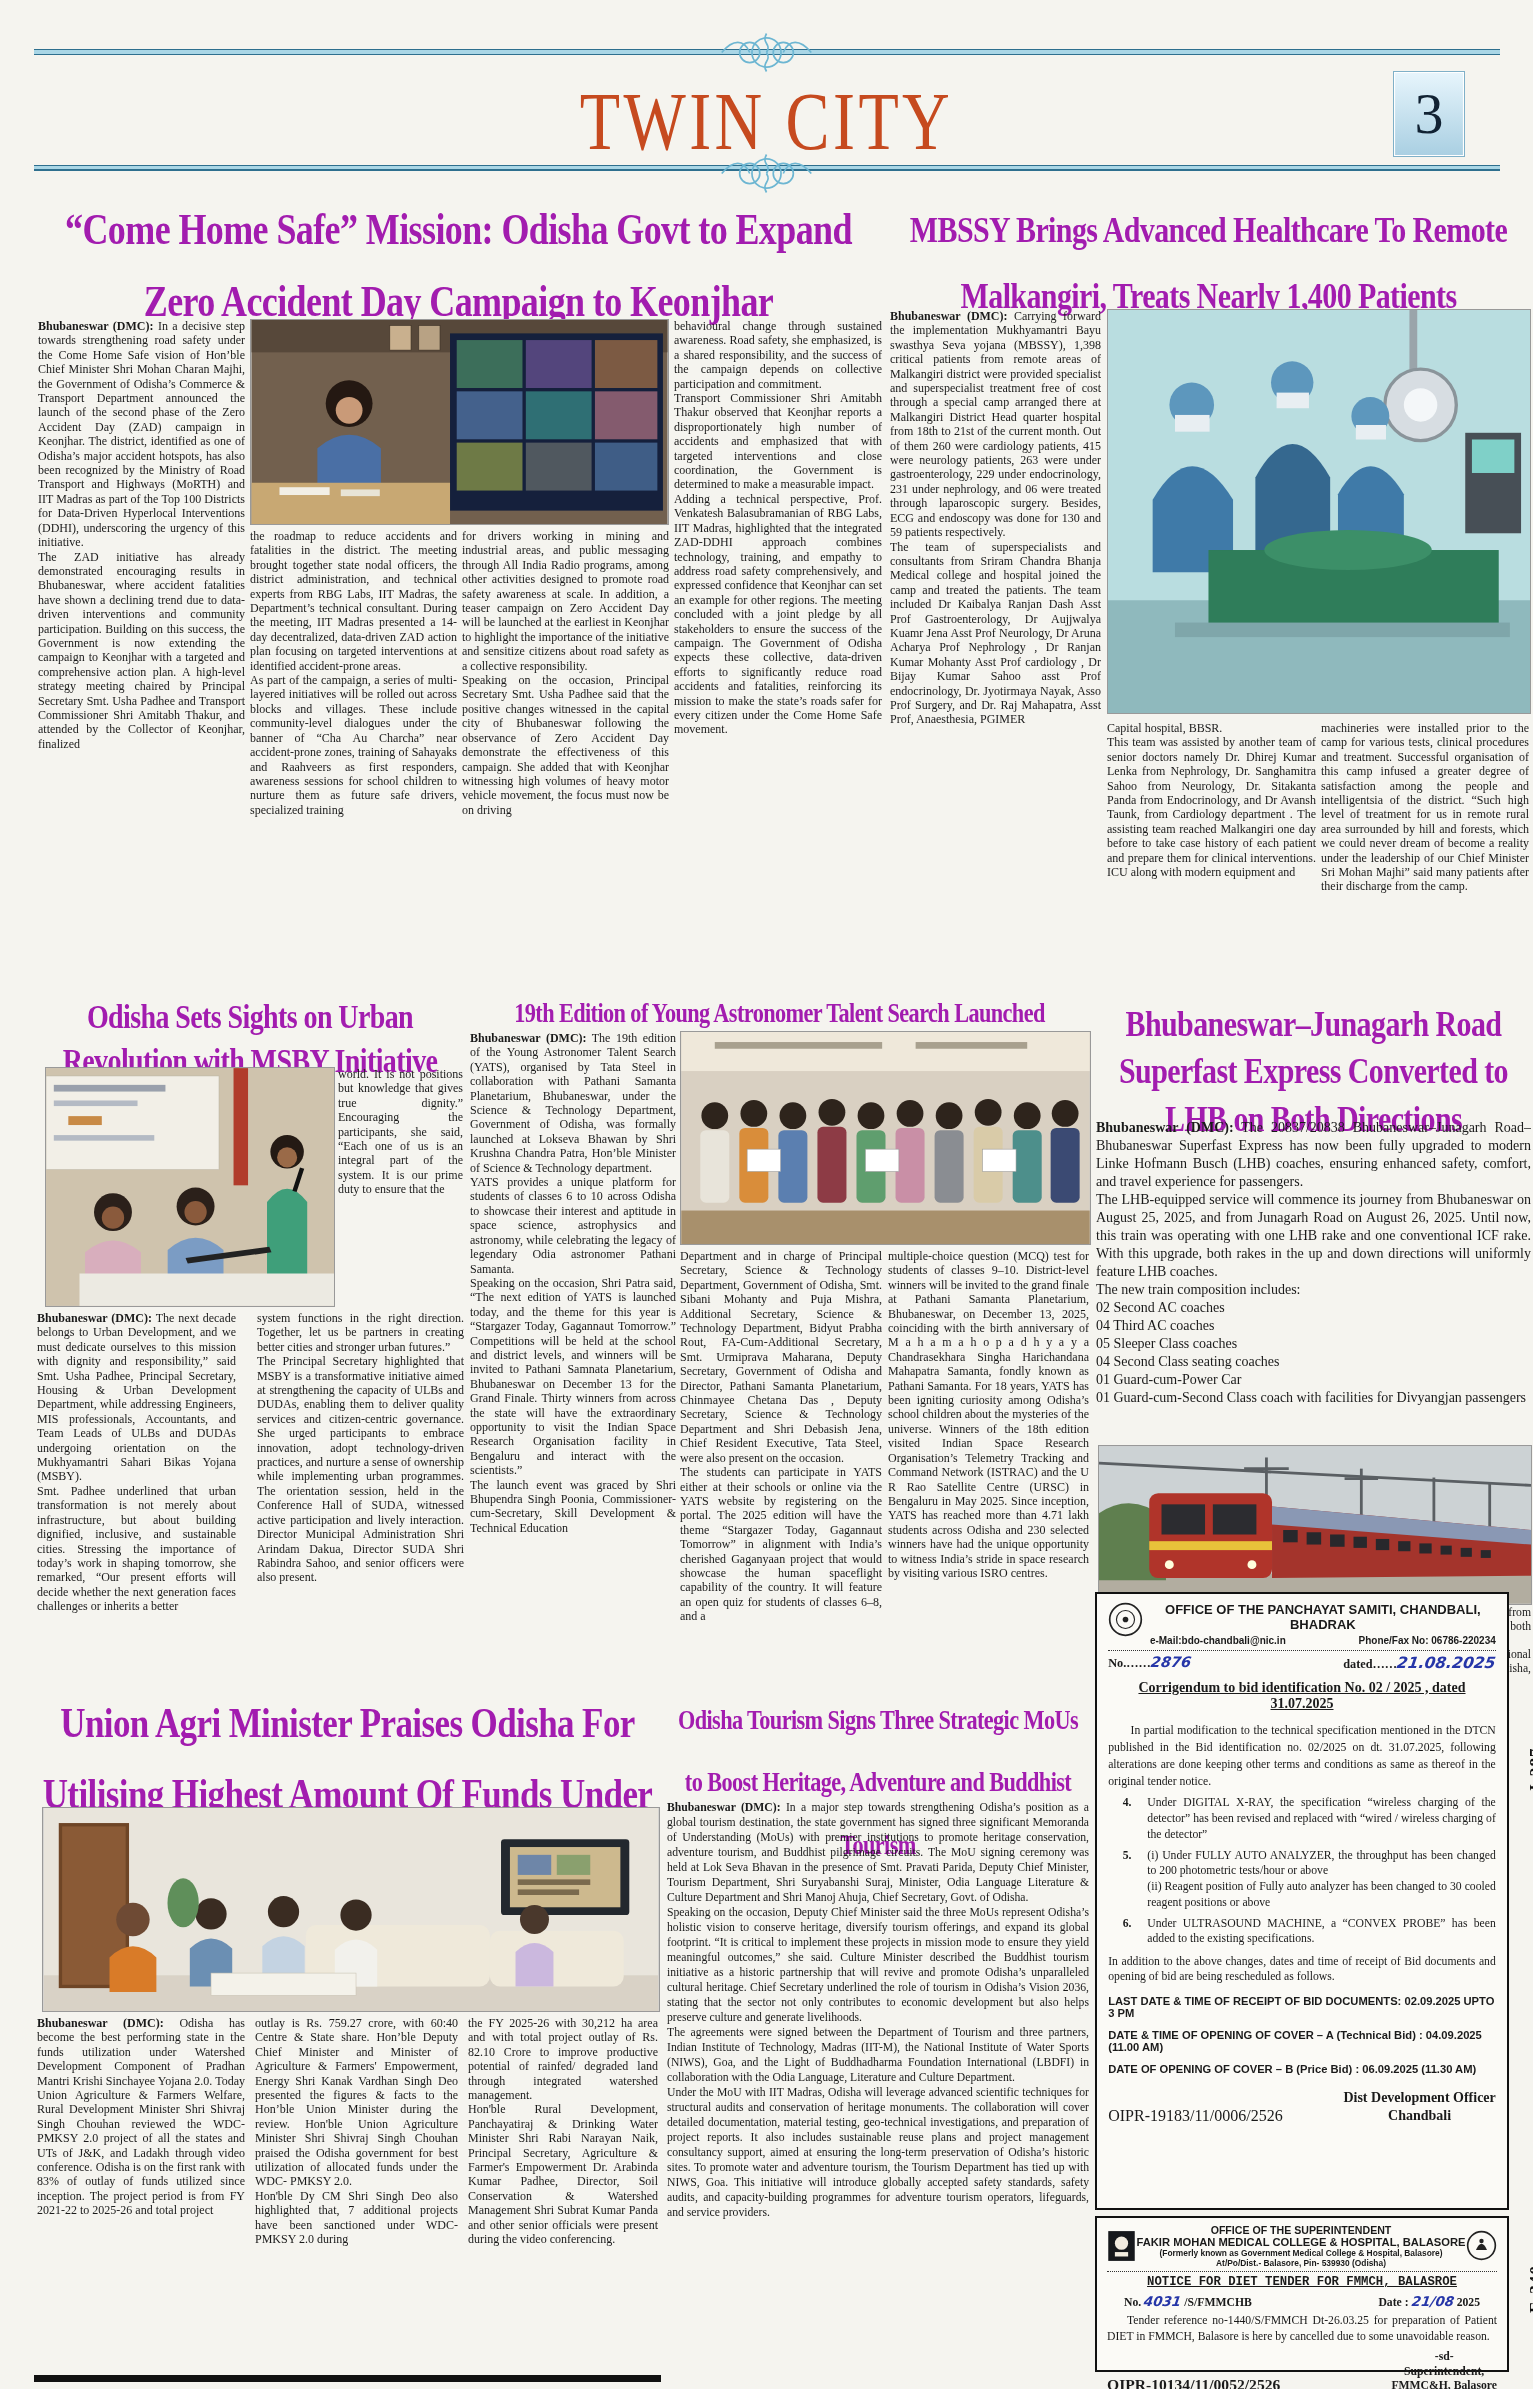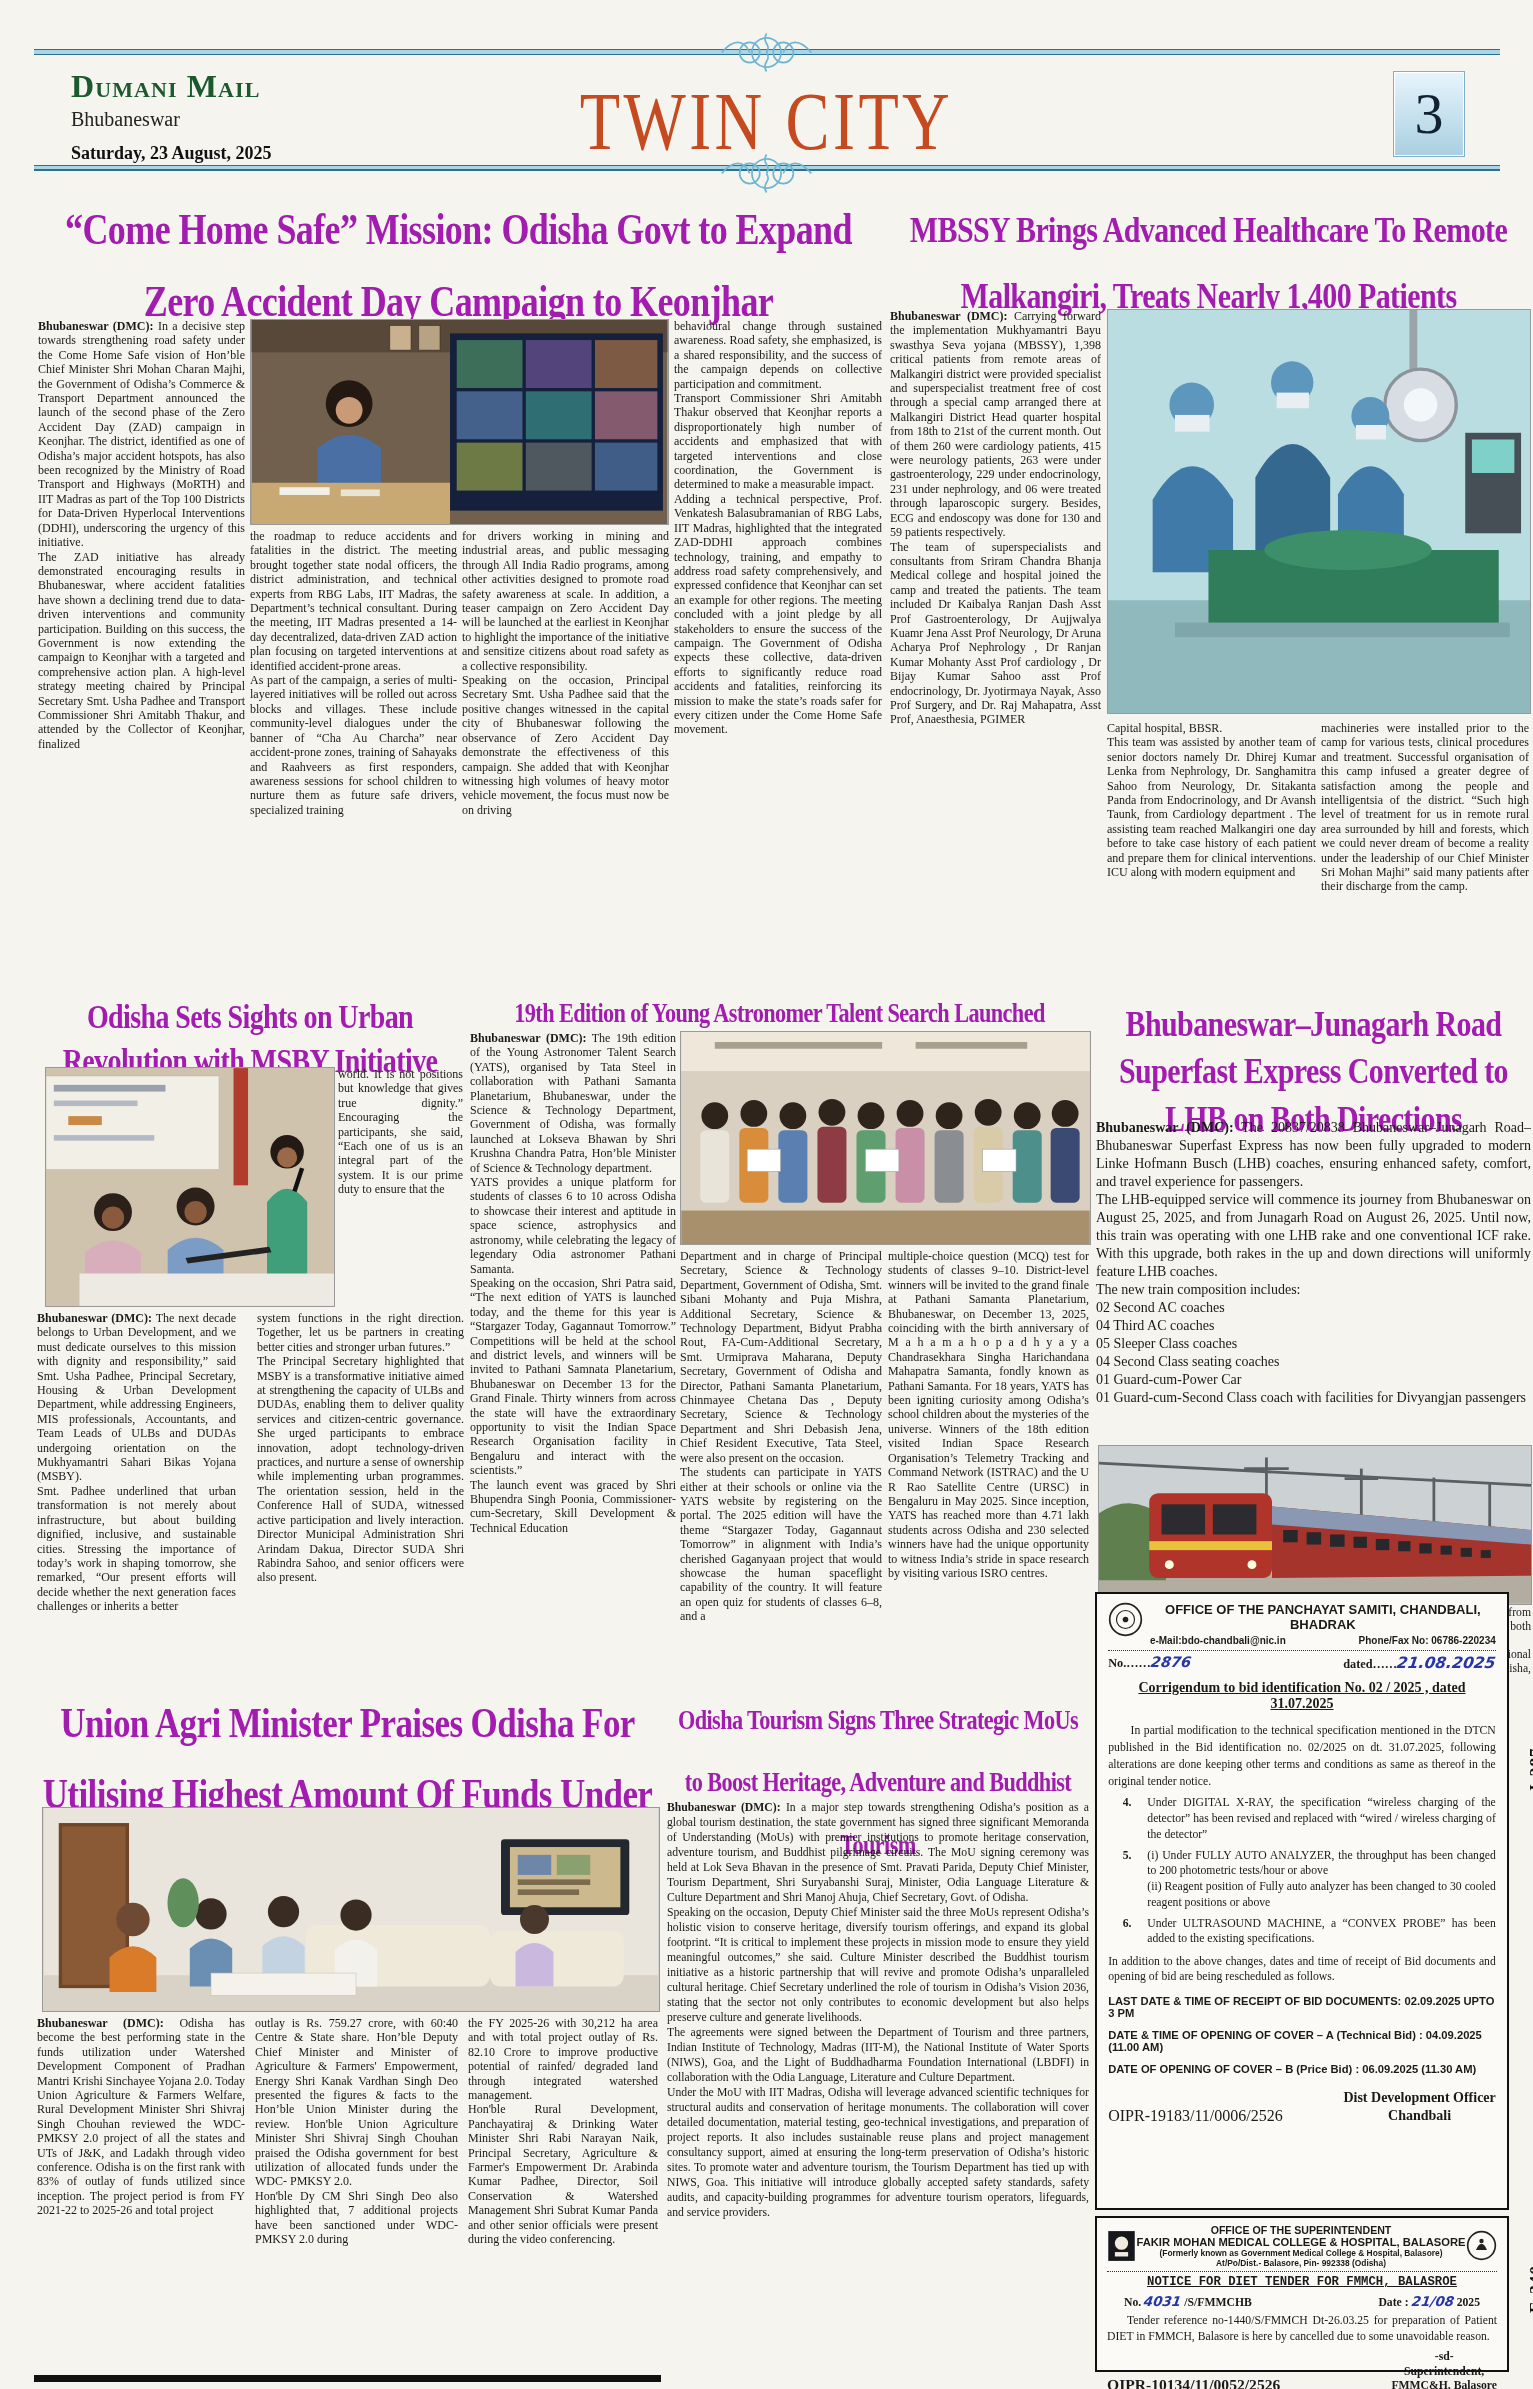--- a/index.html
+++ b/index.html
@@ -46,25 +46,20 @@
     <g class="flour">
         <circle cx="60" cy="42" r="18"></circle>
         <circle cx="120" cy="42" r="18"></circle>
         <circle cx="90" cy="42" r="26"></circle>
         <path d="M10,42 C30,18 50,18 60,42"></path>
         <path d="M170,42 C150,18 130,18 120,42"></path>
         <path d="M90,8 C80,26 100,26 90,42"></path>
         <path d="M90,76 C80,58 100,58 90,42"></path>
       </g>
   </svg>
-  <div class="abs" style="left:71px;top:70px;width:313px;">
-    <div class="mast-title">Dumani Mail</div>
-    <div class="mast-city">Bhubaneswar</div>
-    <div class="mast-date">Saturday, 23 August, 2025</div>
-  </div>
   <div class="abs twin" style="left:0;right:0;top:83px;text-align:center;">TWIN CITY</div>
   <div class="abs pagebox" style="left:1393px;top:71px;width:70px;height:84px;">3</div>
   <div class="abs rule" style="left:34px;top:165px;width:1466px;"></div>
   <svg class="abs" style="left:716px;top:150px;" width="101" height="47" viewBox="0 0 180 84">
     <g class="flour">
         <circle cx="60" cy="42" r="18"></circle>
         <circle cx="120" cy="42" r="18"></circle>
         <circle cx="90" cy="42" r="26"></circle>
         <path d="M10,42 C30,18 50,18 60,42"></path>
         <path d="M170,42 C150,18 130,18 120,42"></path>
@@ -343,21 +338,21 @@
     <div style="display:flex;align-items:center;">
       <svg width="29" height="32" viewBox="0 0 52 58">
           <rect x="2" y="2" width="48" height="54" fill="#16181c"></rect>
           <circle cx="26" cy="24" r="12" fill="#f2ece0"></circle>
           <rect x="14" y="40" width="24" height="8" fill="#f2ece0"></rect>
         </svg>
       <div style="flex:1;text-align:center;font-family:'Liberation Sans',sans-serif;">
         <div style="font-weight:bold;font-size:10.6px;">OFFICE OF THE SUPERINTENDENT</div>
         <div style="font-weight:bold;font-size:11.2px;">FAKIR MOHAN MEDICAL COLLEGE &amp; HOSPITAL, BALASORE</div>
         <div style="font-weight:bold;font-size:8.4px;">(Formerly known as Government Medical College &amp; Hospital, Balasore)</div>
-        <div style="font-weight:bold;font-size:8.4px;">At/Po/Dist.- Balasore, Pin- 992338 (Odisha)</div>
+        <div style="font-weight:bold;font-size:8.4px;">At/Po/Dist.- Balasore, Pin- 539930 (Odisha)</div>
       </div>
       <svg width="31" height="31" viewBox="0 0 56 56">
           <circle cx="28" cy="28" r="25" fill="none" stroke="#222" stroke-width="3"></circle>
           <path d="M18,36 Q28,14 38,36 Z" fill="#222"></path>
           <circle cx="28" cy="20" r="4" fill="#222"></circle>
         </svg>
     </div>
     <div class="dotted-sep"></div>
     <div class="underl" style="text-align:center;font-weight:bold;font-size:12.3px;font-family:Liberation Mono, monospace;">NOTICE FOR DIET TENDER FOR FMMCH, BALASROE</div>
     <div style="display:flex;justify-content:space-between;font-weight:bold;font-size:11.7px;margin-top:4.5px;padding:0 17px;">

